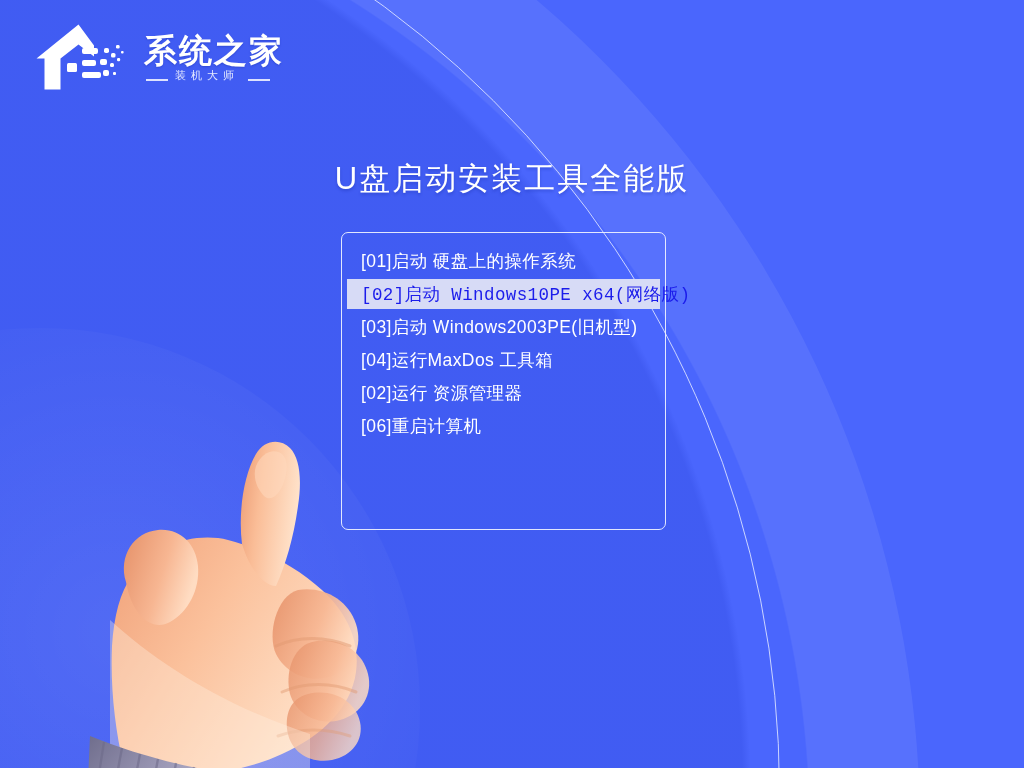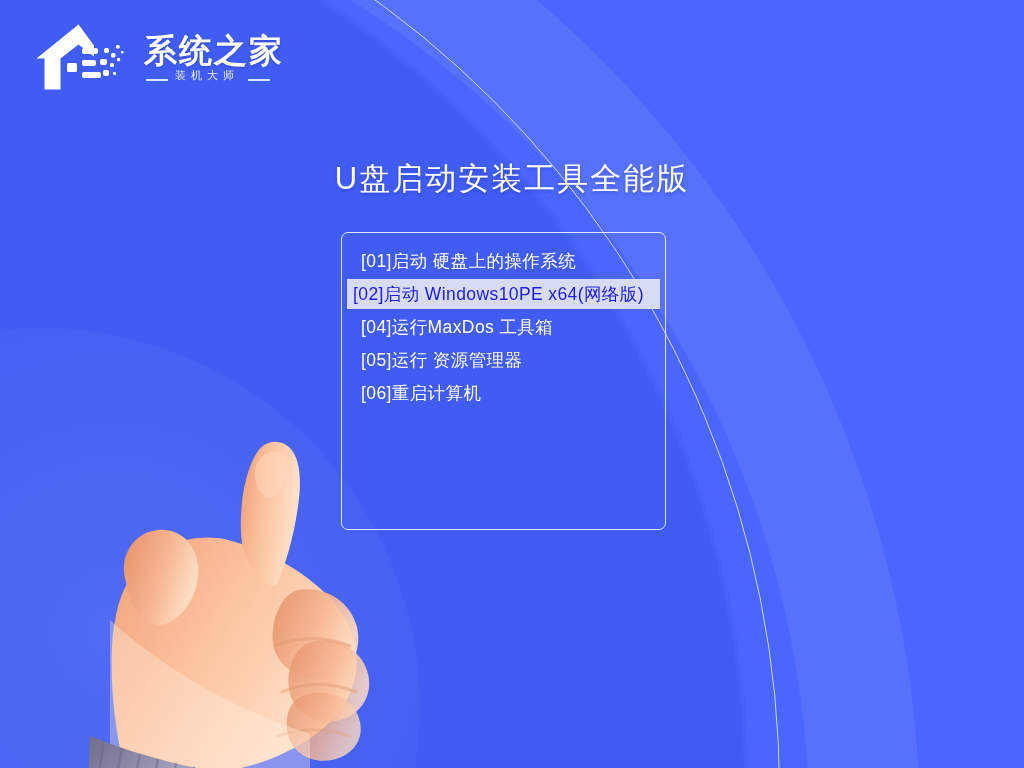--- a/index.html
+++ b/index.html
@@ -134,21 +134,22 @@
     color: #ffffff;
     font-size: 17.5px;
     letter-spacing: 0.4px;
     white-space: nowrap;
   }
   .menu-item.selected {
     background: #d7dbf6;
     color: #1b1ceb;
     margin-left: 5px;
     margin-right: 5px;
-    padding-left: 6px;
+    padding-left: 14px;
+    font-family: Liberation Mono, monospace;
   }
 
   
   #hand { position: absolute; left: 60px; top: 440px; width: 420px; height: 340px; }
 </style>
 </head>
 <body>
 
 <div id="screen">
 
@@ -194,24 +195,27 @@
   <div id="title">U盘启动安装工具全能版</div>
 
   <div id="menu-panel">
     <div class="menu-item">
       <span>[01]启动 硬盘上的操作系统</span>
     </div>
     <div class="menu-item selected">
       <span>[02]启动 Windows10PE x64(网络版)</span>
     </div>
     <div class="menu-item">
+      <span>[03]启动 Windows2003PE(旧机型)</span>
+    </div>
+    <div class="menu-item">
       <span>[04]运行MaxDos 工具箱</span>
     </div>
     <div class="menu-item">
-      <span>[05]运行 资源管理器</span>
+      <span>[02]运行 资源管理器</span>
     </div>
     <div class="menu-item">
       <span>[06]重启计算机</span>
     </div>
   </div>
 
   <div id="hand">
     <svg viewBox="0 0 420 340" width="420" height="340" aria-hidden="true">
       <defs>
         <linearGradient id="skin" x1="0" y1="0" x2="1" y2="0.6">

